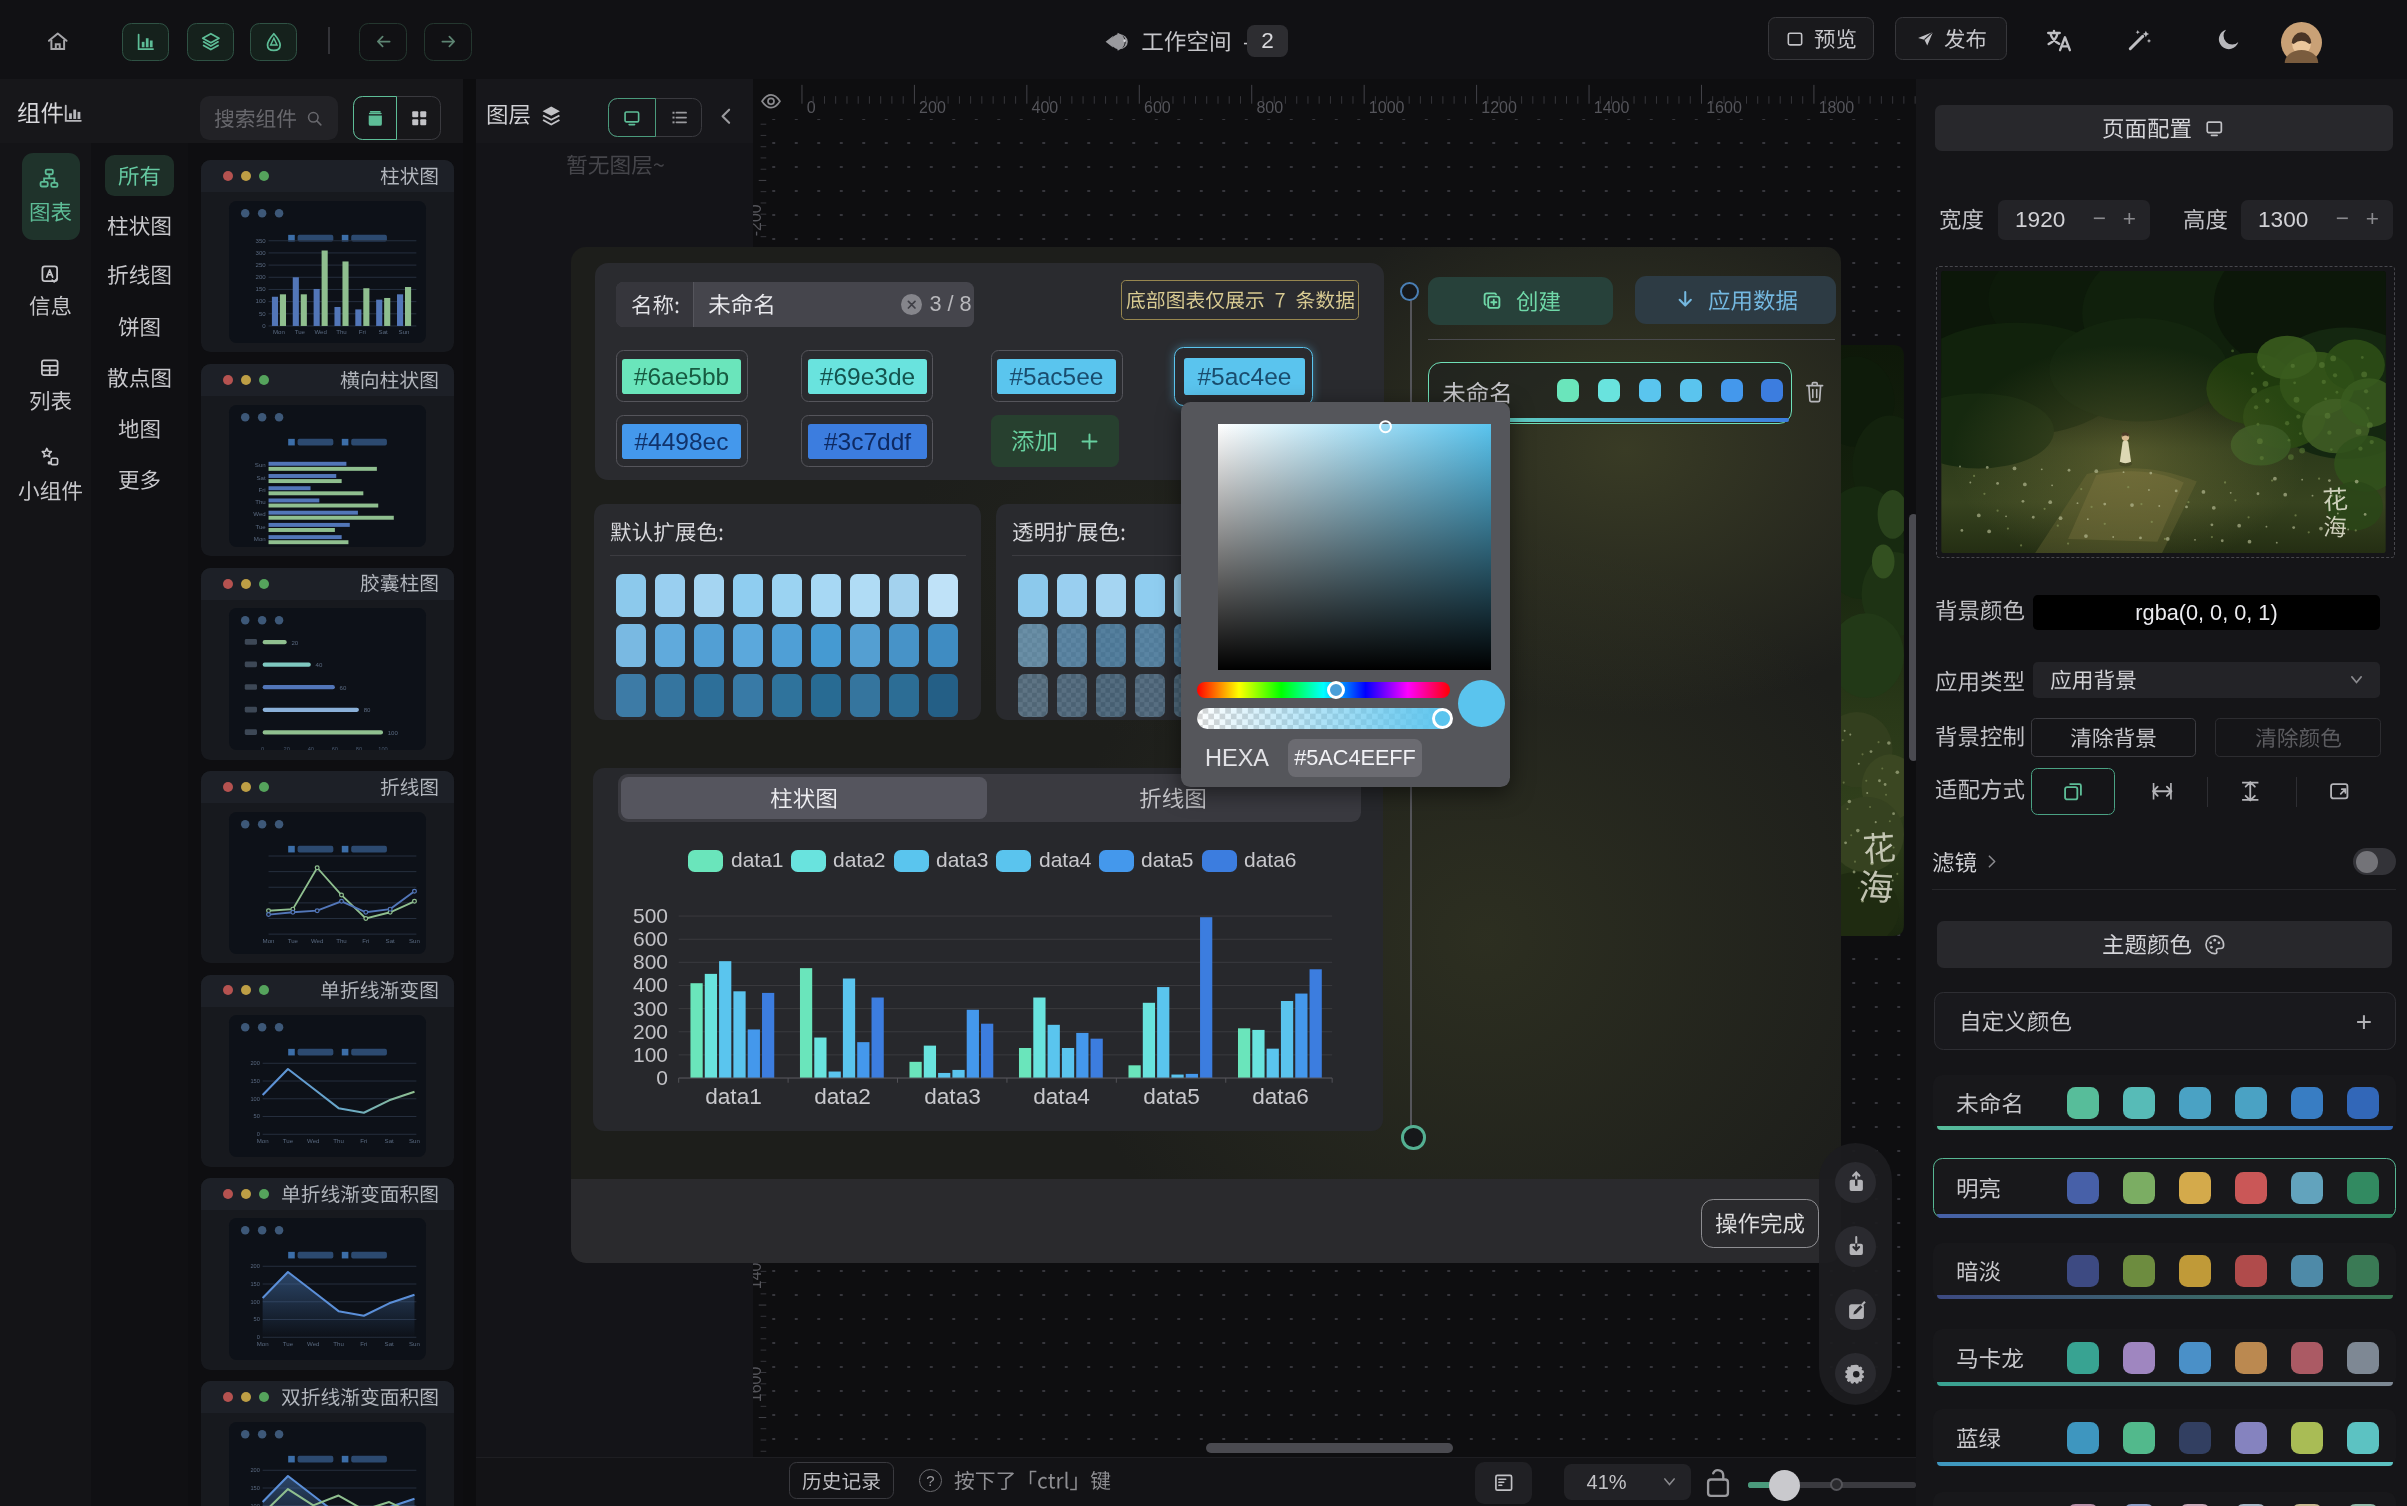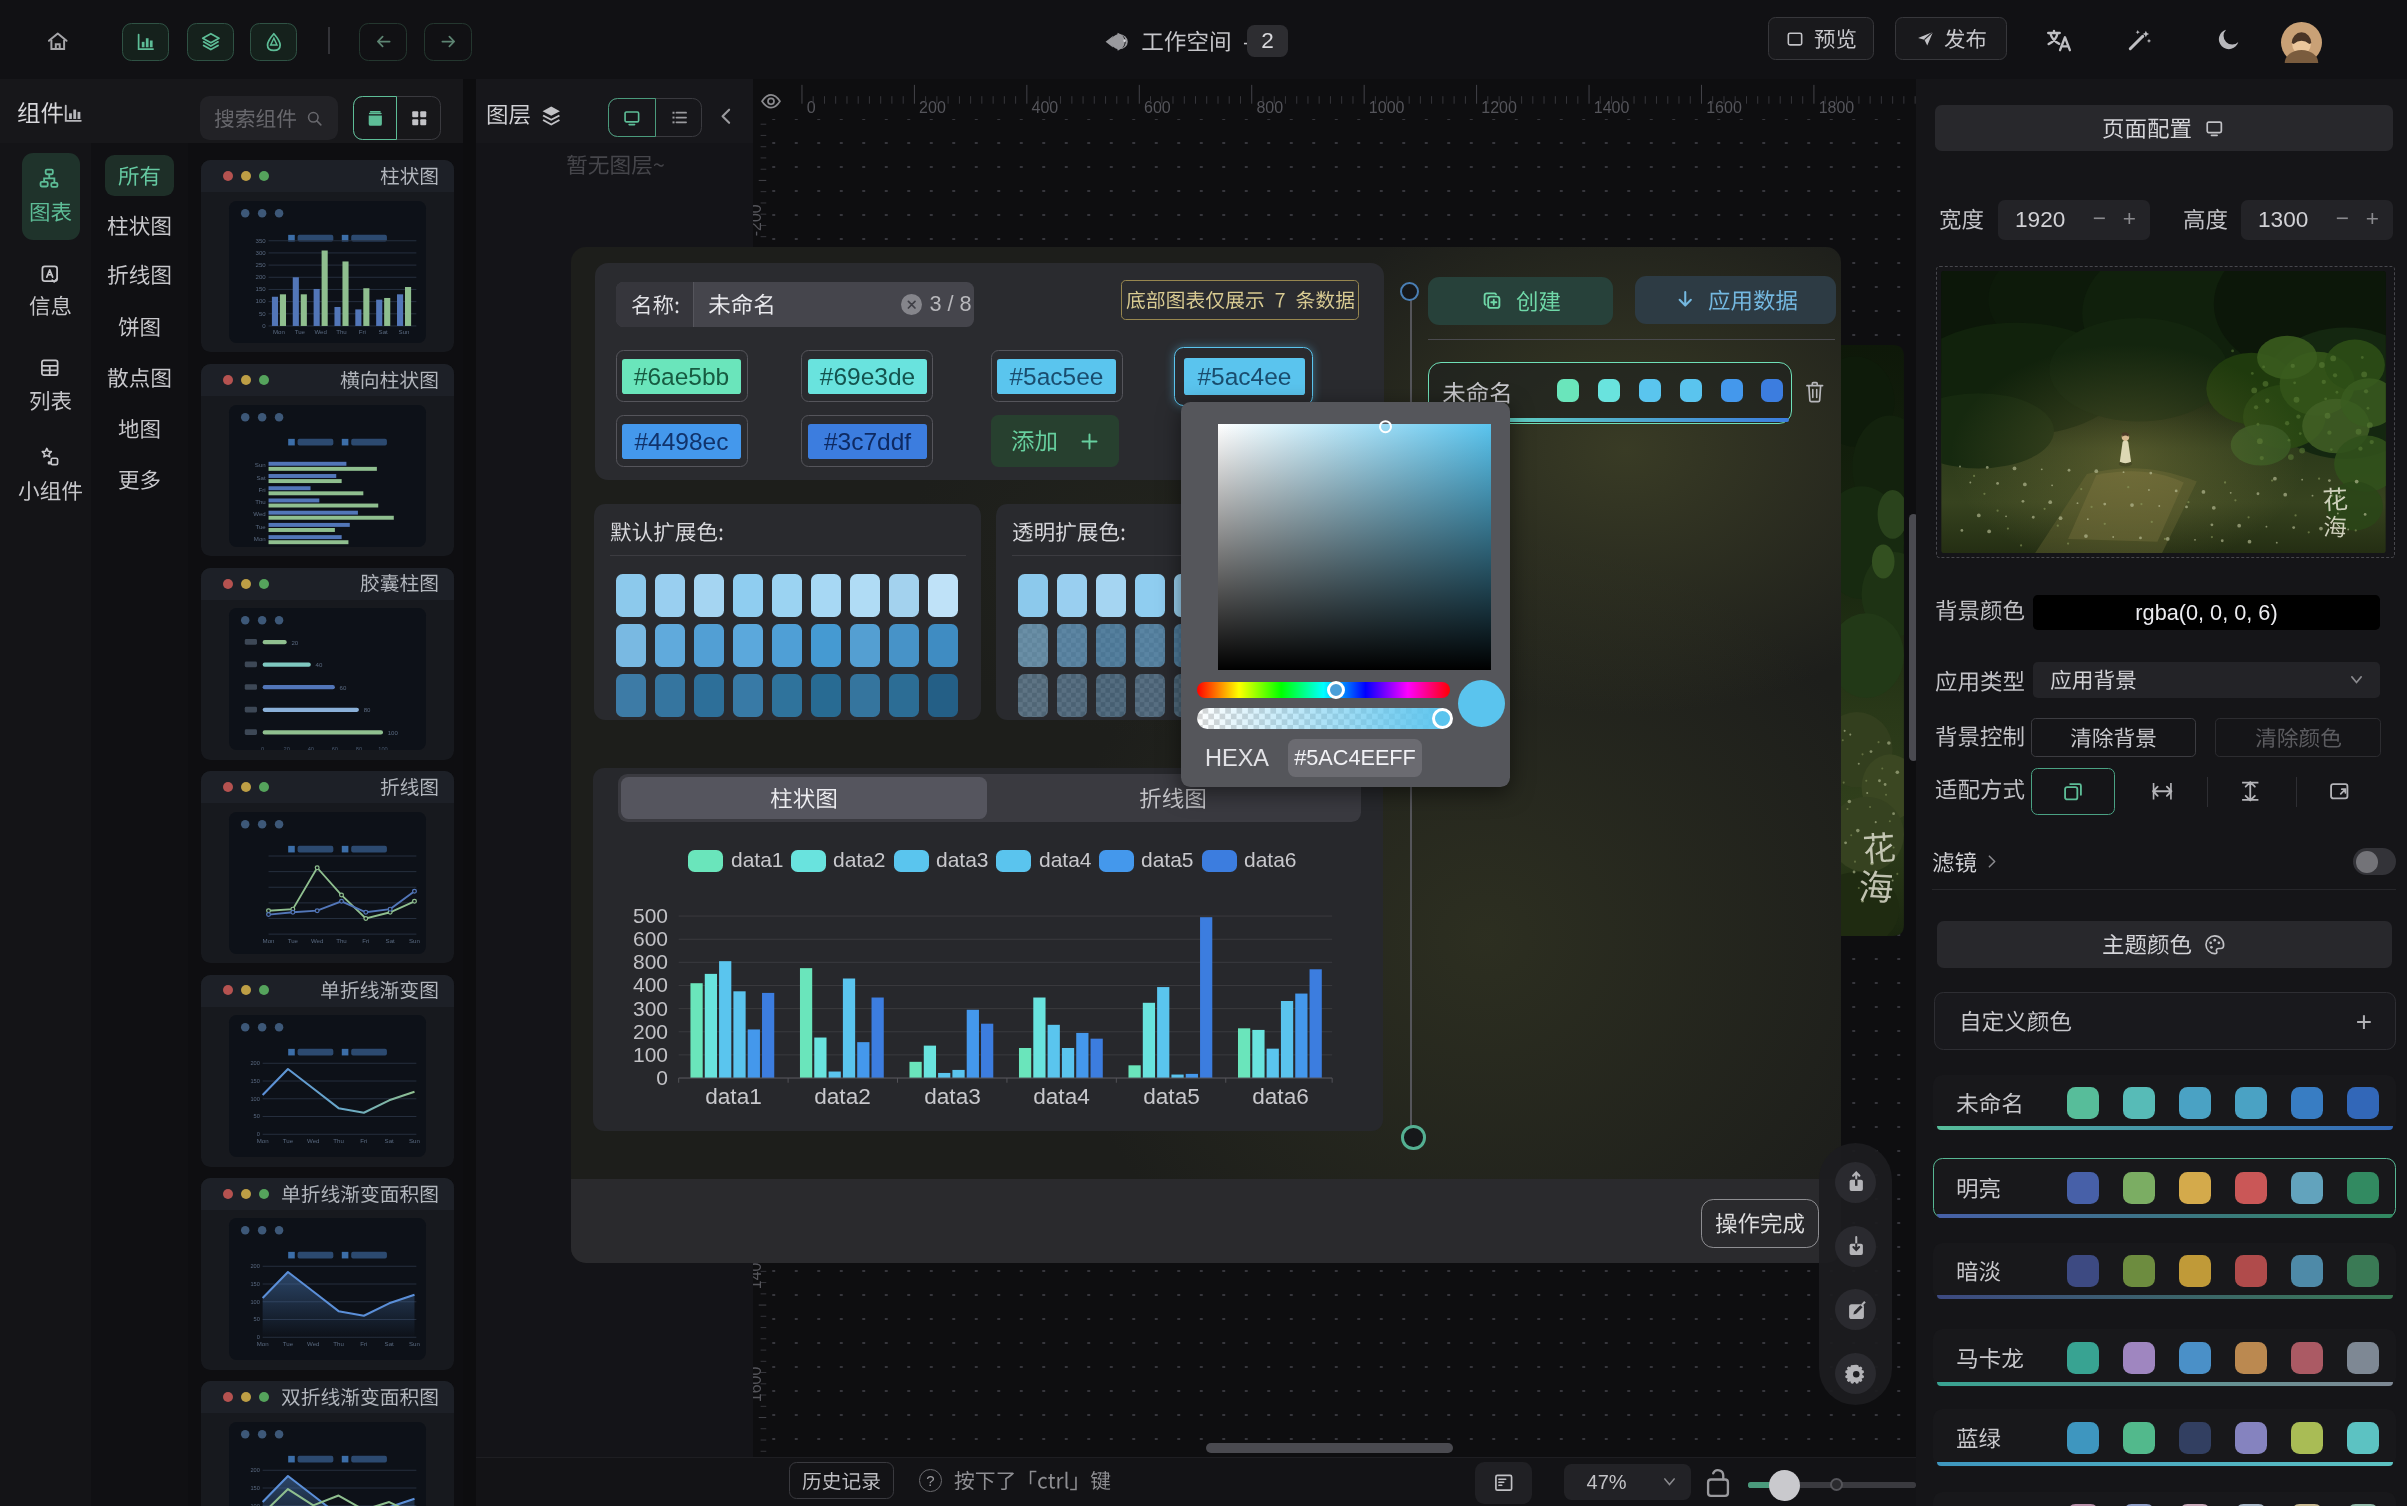--- a/index.html
+++ b/index.html
@@ -1430,21 +1430,21 @@
       <use href="#g952e" x="6559"></use>
     </svg>
   </div>
 <div style="position:absolute;left:1475px;top:1462px;width:57px;height:42px;background:#202024;border-radius:9.4px;display:flex;align-items:center;justify-content:center;">
     <svg width="23.5" height="23.5" viewBox="0 0 24 24" fill="none">
       <rect x="4" y="4.5" width="16" height="15" rx="1.5" stroke="#c2c2c6" stroke-width="1.7"></rect>
       <path d="M7 8.5 h7 M7 11.5 h5 M7 14.5 h3" stroke="#c2c2c6" stroke-width="1.6" stroke-linecap="round"></path>
     </svg>
   </div>
 <div style="position:absolute;left:1564px;top:1464px;width:127px;height:36px;background:#222226;border-radius:7.5px;display:flex;align-items:center;font-size:20px;color:#c2c2c6;font-family:'Liberation Sans',sans-serif;">
-    <span style="margin-left:22.6px">47%</span>
+    <span style="margin-left:22.6px">41%</span>
     <svg style="margin-left:36px" width="13" height="9.4" viewBox="0 0 14 10" fill="none">
       <path d="M2 2 L7 8 L12 2" stroke="#8a8a8e" stroke-width="1.6" stroke-linecap="round"></path>
     </svg>
   </div>
 <svg style="position:absolute;left:1704px;top:1465px" width="28" height="36" viewBox="0 0 24 30" fill="none">
     <rect x="3.5" y="12" width="17" height="14" rx="2.5" stroke="#9a9a9e" stroke-width="2"></rect>
     <path d="M16.5 12 V8.5 a4.5 4.5 0 0 0 -8.6 -1.8" stroke="#9a9a9e" stroke-width="2" fill="none" stroke-linecap="round"></path>
   </svg>
 <div style="position:absolute;left:1748px;top:1482px;width:168px;height:5.6px;background:#3a3a3f;border-radius:2.8px;"></div>
 <div style="position:absolute;left:1748px;top:1482px;width:30px;height:5.6px;background:#4a9a7c;border-radius:2.8px;"></div>
@@ -1654,21 +1654,21 @@
     </g>
   </svg>
 <div style="position:absolute;left:1935px;top:597px;height:26px;display:flex;align-items:center;">
     <svg width="90" height="22.6" viewBox="0 0 4000 1000" fill="#c2c2c6">
       <use href="#g80cc"></use>
       <use href="#g666f" x="1000"></use>
       <use href="#g989c" x="2000"></use>
       <use href="#g8272" x="3000"></use>
     </svg>
   </div>
-<div style="position:absolute;left:2033px;top:595px;width:347px;height:35px;background:#000;border-radius:4.7px;display:flex;align-items:center;justify-content:center;font-size:21.7px;color:#ececf0;font-family:'Liberation Sans',sans-serif;">rgba(0, 0, 0, 6)</div>
+<div style="position:absolute;left:2033px;top:595px;width:347px;height:35px;background:#000;border-radius:4.7px;display:flex;align-items:center;justify-content:center;font-size:21.7px;color:#ececf0;font-family:'Liberation Sans',sans-serif;">rgba(0, 0, 0, 1)</div>
 <div style="position:absolute;left:1935px;top:668px;height:26px;display:flex;align-items:center;">
     <svg width="90" height="22.6" viewBox="0 0 4000 1000" fill="#c2c2c6">
       <use href="#g5e94"></use>
       <use href="#g7528" x="1000"></use>
       <use href="#g7c7b" x="2000"></use>
       <use href="#g578b" x="3000"></use>
     </svg>
   </div>
 <div style="position:absolute;left:2033px;top:662px;width:347px;height:36px;background:#232327;border-radius:4.7px;display:flex;align-items:center;justify-content:space-between;padding:0 17px;box-sizing:border-box;">
     <svg width="87" height="21.7" viewBox="0 0 4000 1000" fill="#d2d2d6">

